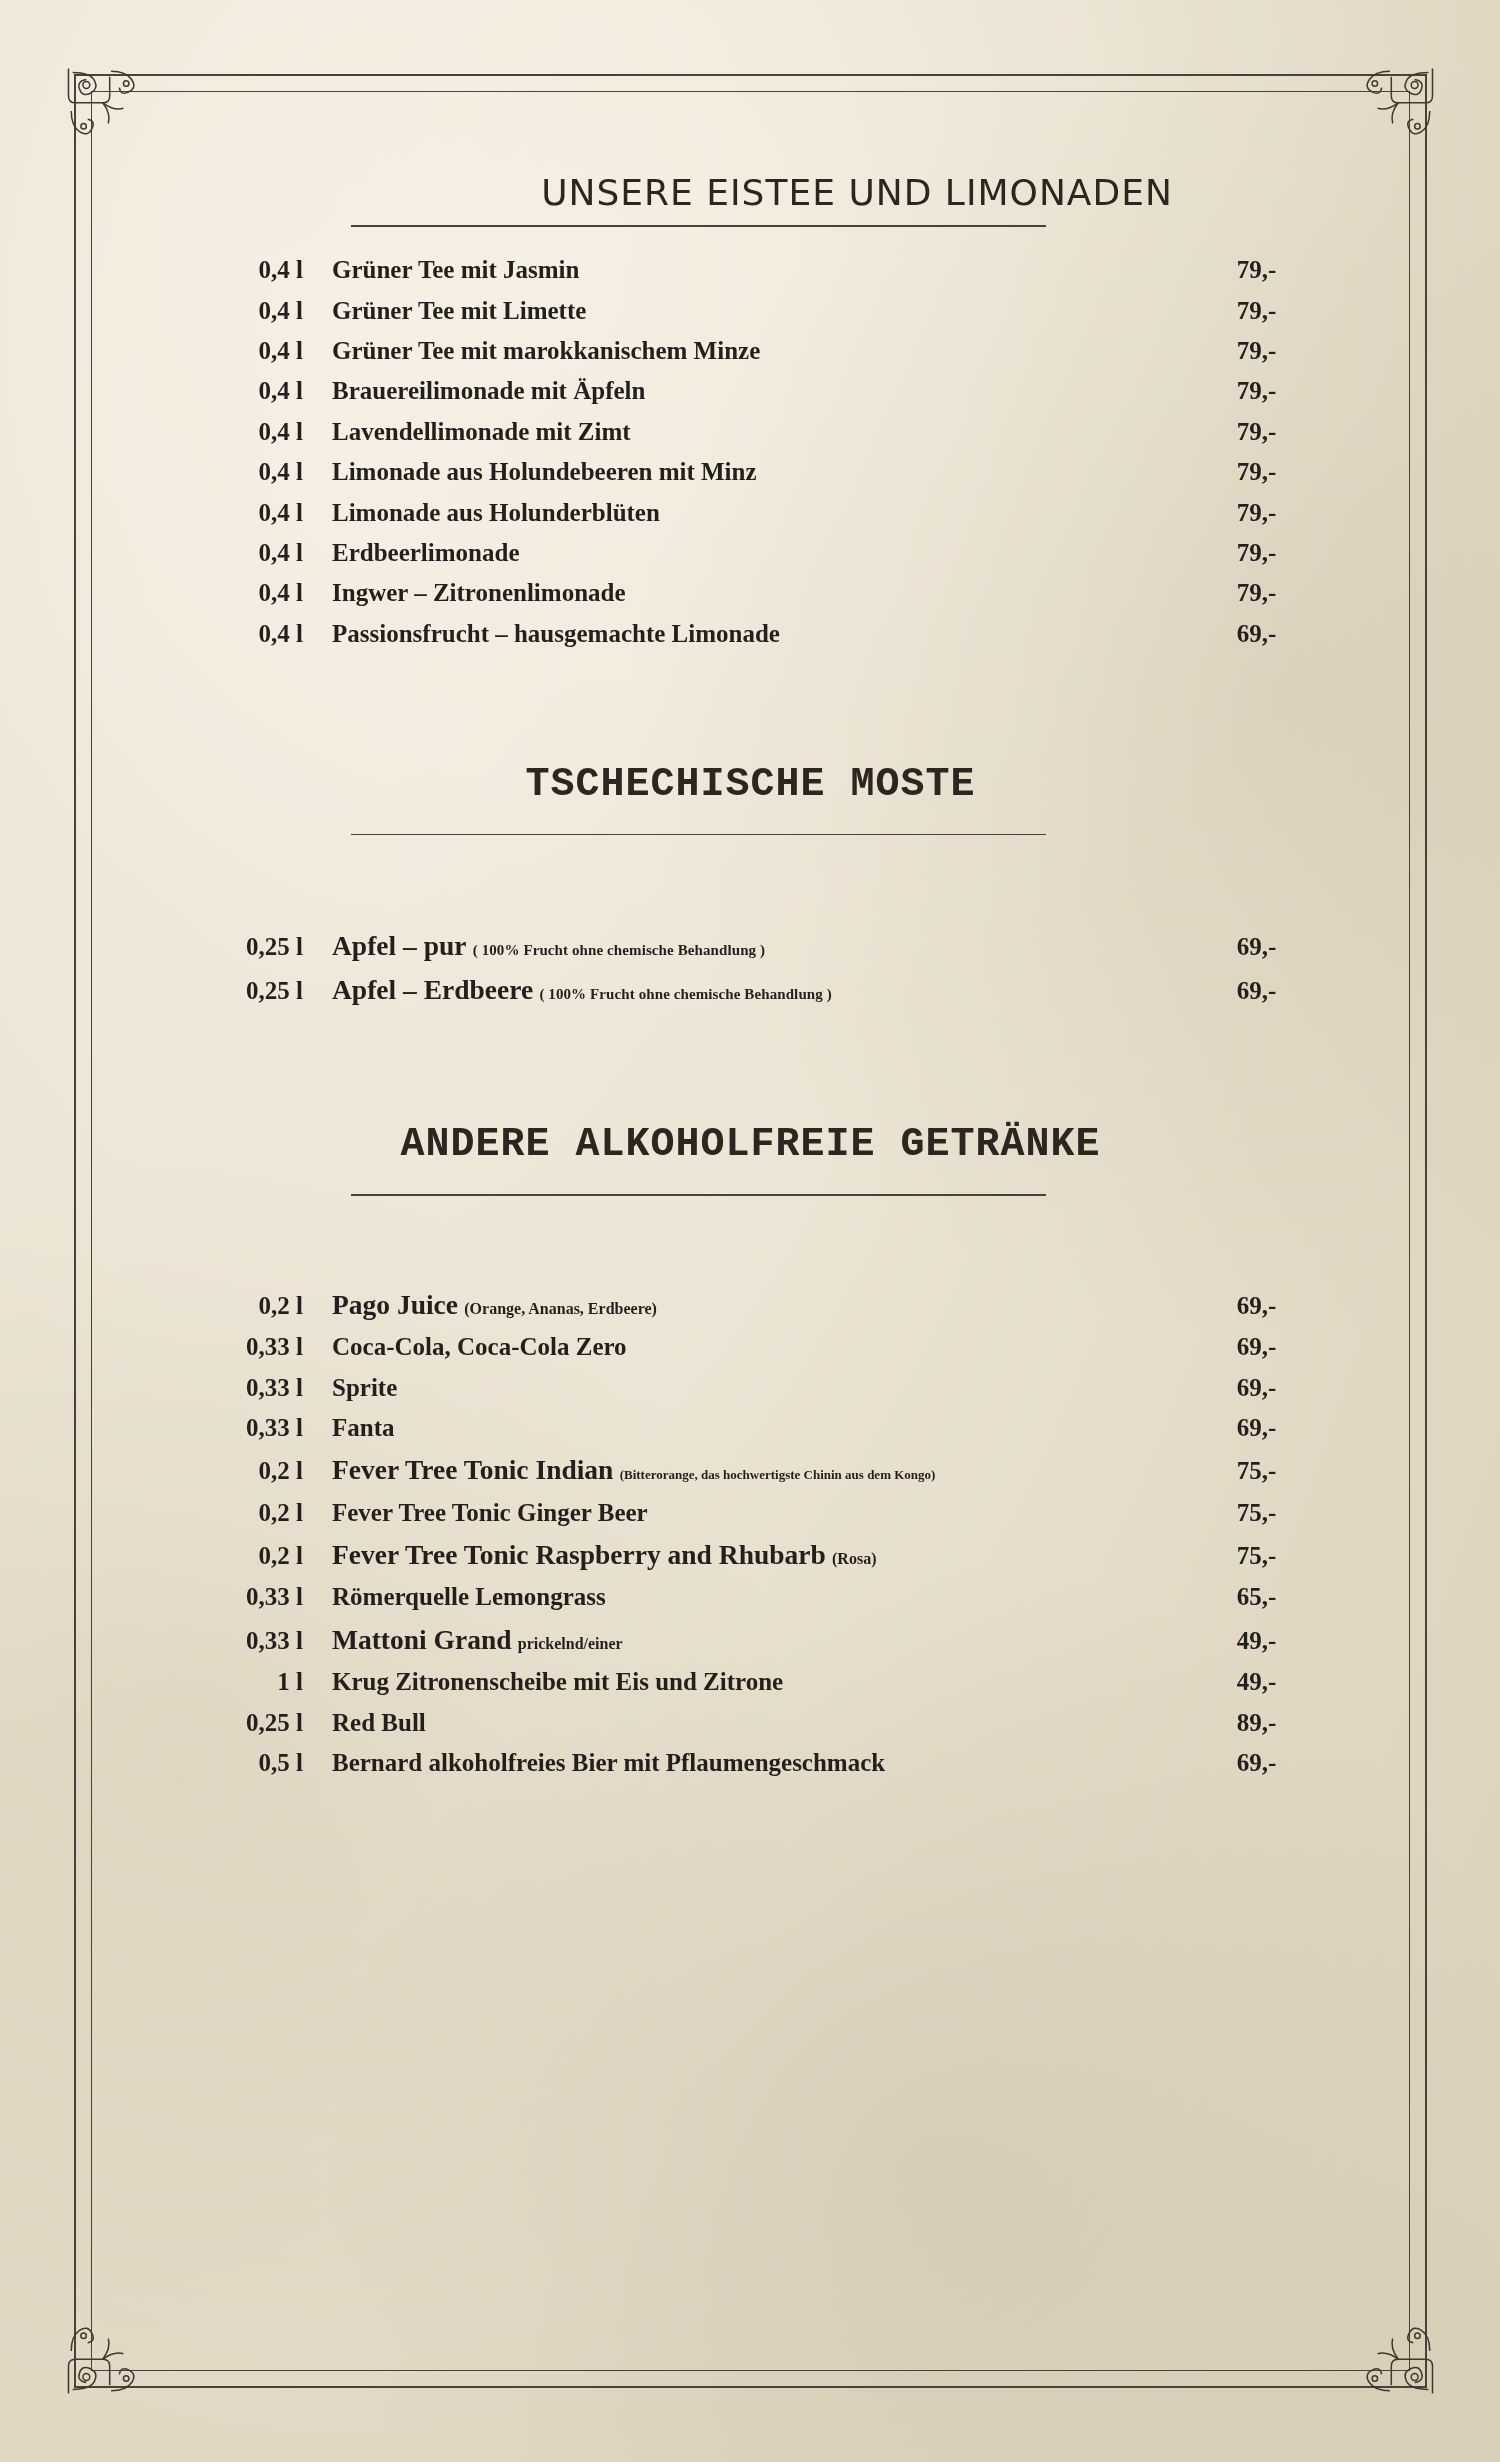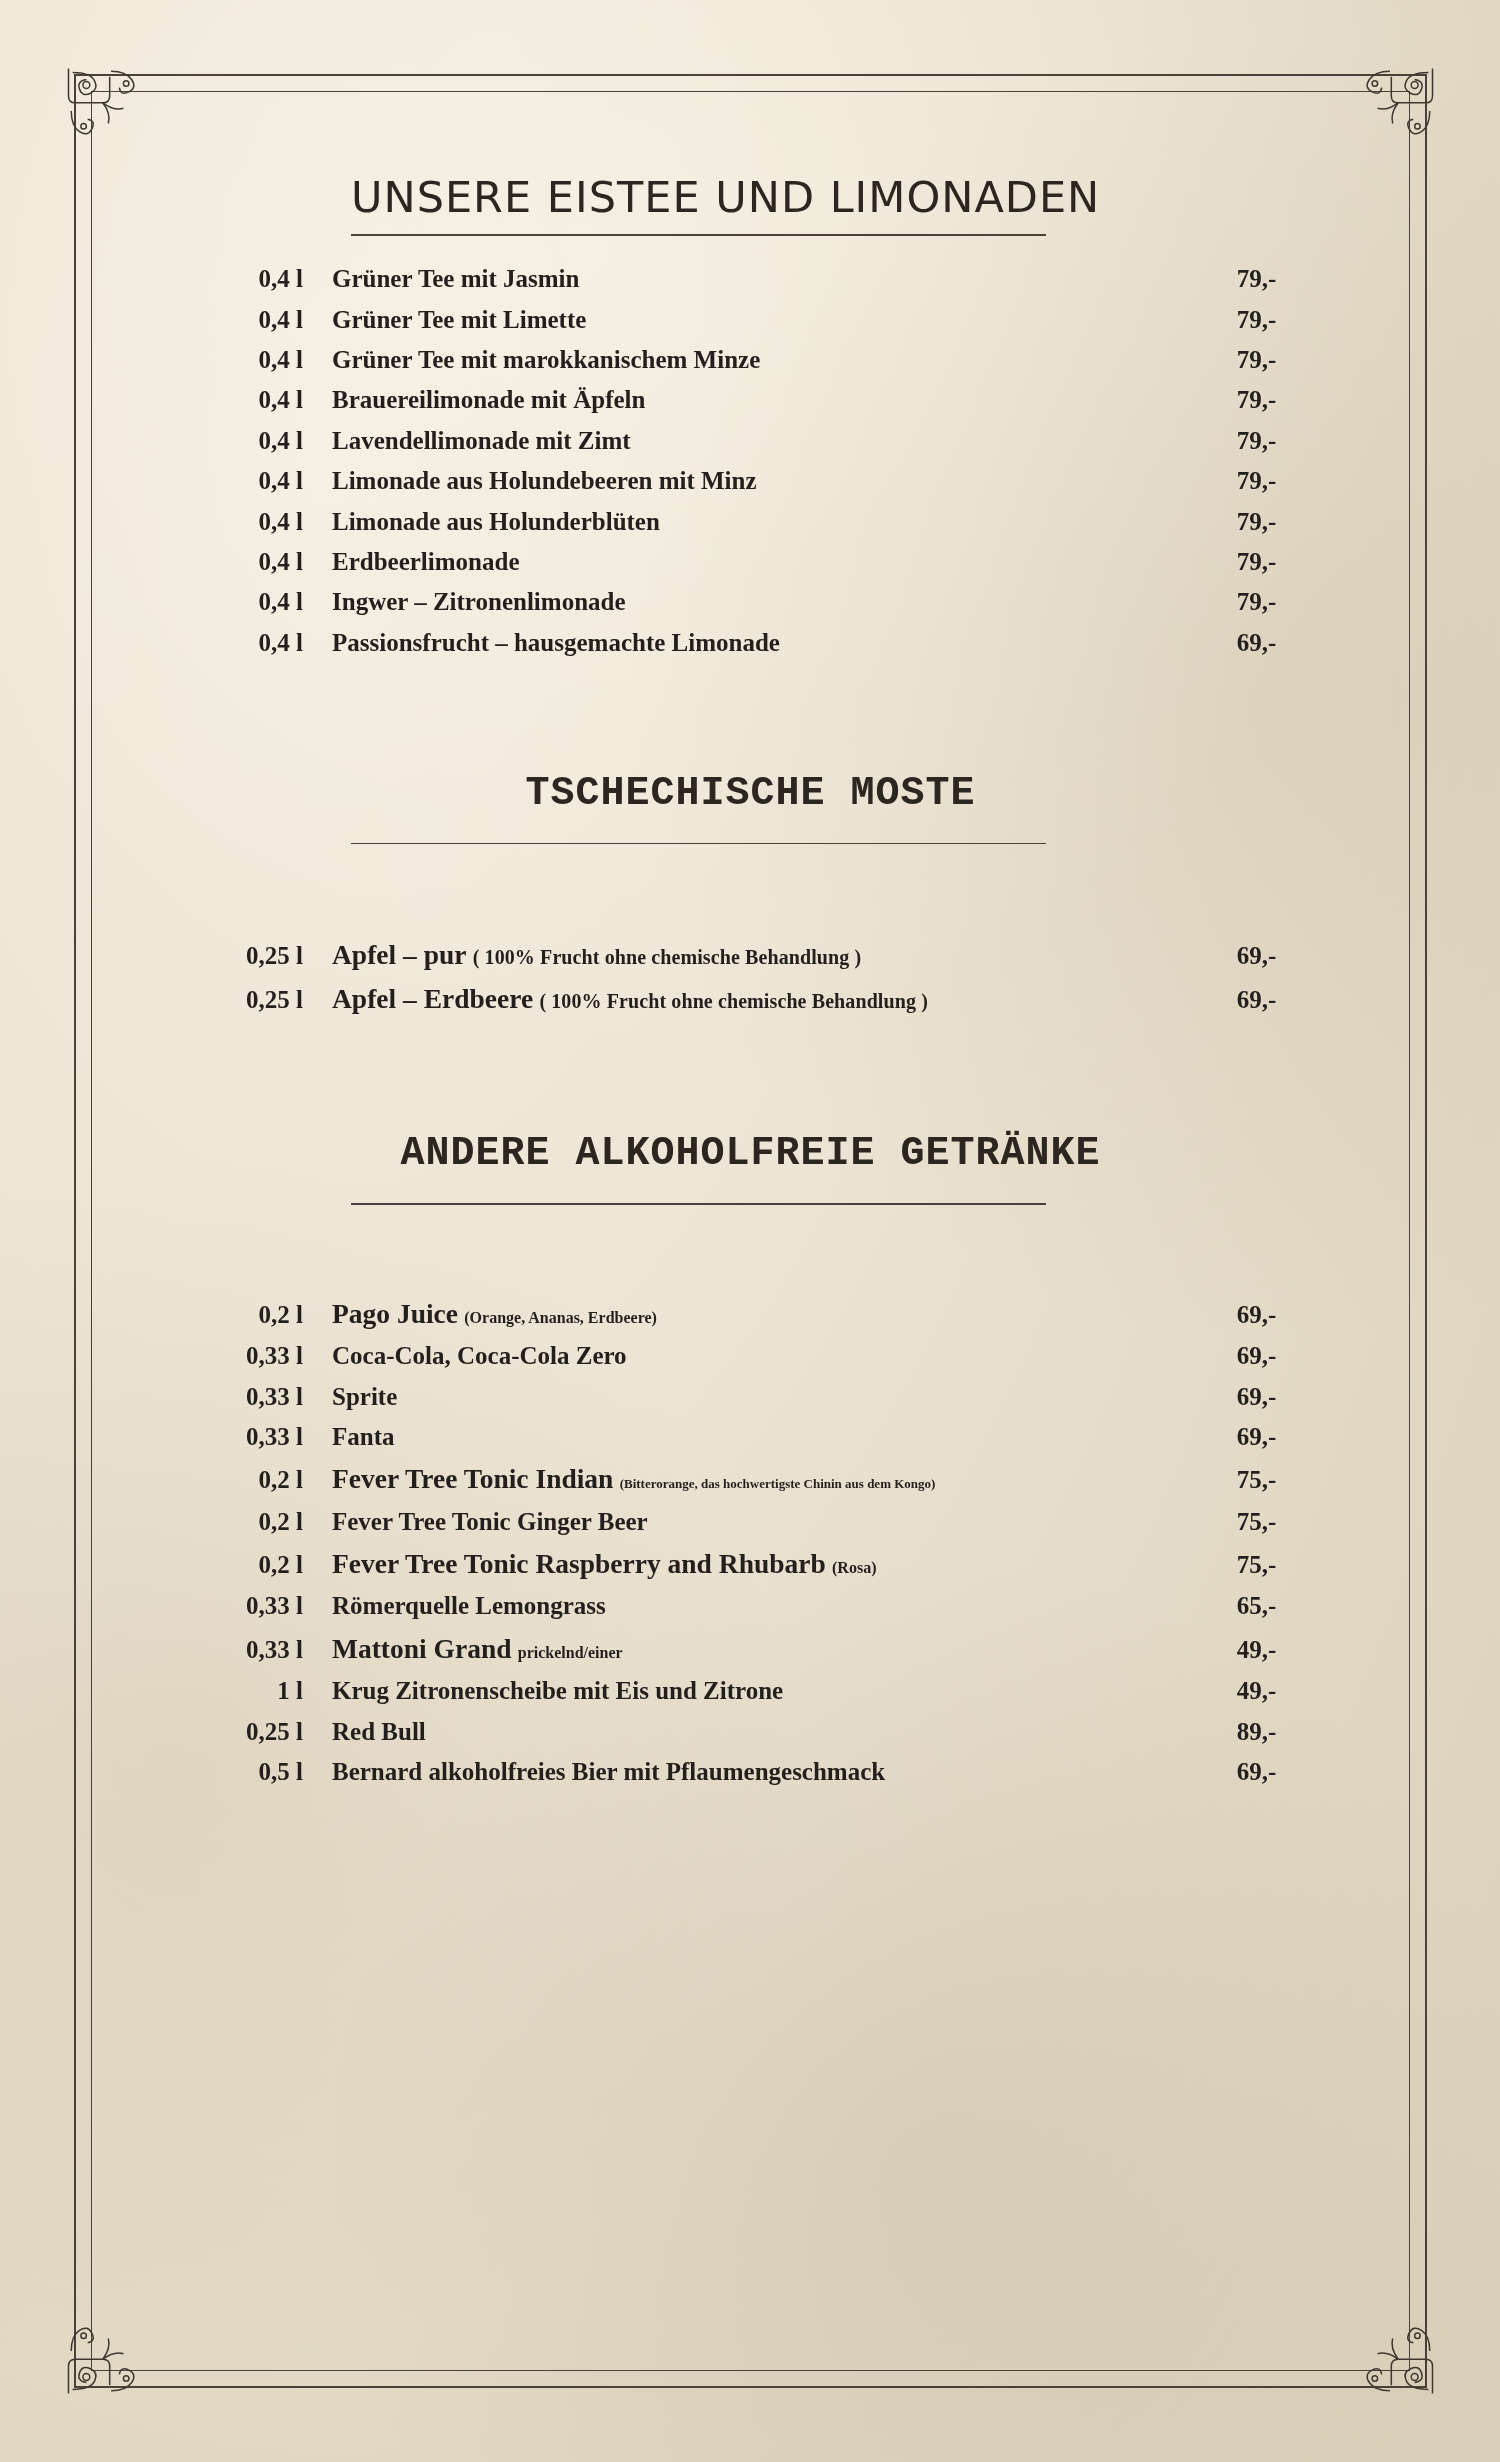--- a/index.html
+++ b/index.html
@@ -67,26 +67,27 @@
   .content {
     position: absolute;
     left: 138px;
     right: 138px;
     top: 172px;
     bottom: 124px;
   }
 
   .section-title {
     font-family: "DejaVu Sans", sans-serif;
-    font-size: 43px;
+    font-size: 36px;
     letter-spacing: 1px;
     color: #2c2620;
     font-weight: 400;
     margin: 0;
     padding-left: 213px;
+    text-align: center;
   }
   .title-rule {
     height: 1.4px;
     background: #4a423a;
     margin: 12.4px auto 0 auto;
     width: 695px;
     margin-left: 213px;
   }
 
   table.menu {
@@ -114,21 +115,21 @@
     width: 131px;
     text-align: center;
     font-size: 25px;
     font-weight: bold;
     white-space: nowrap;
     padding-right: 41px !important;
   }
   tr.row td { padding-top: 6.2px; padding-bottom: 6.2px; }
 
   .note {
-    font-size: 20px;
+    font-size: 15px;
     font-weight: bold;
     letter-spacing: 0.1px;
   }
   .name-big {
     font-size: 27.5px;
   }
   .sub-small {
     font-size: 16px;
     font-weight: bold;
   }

